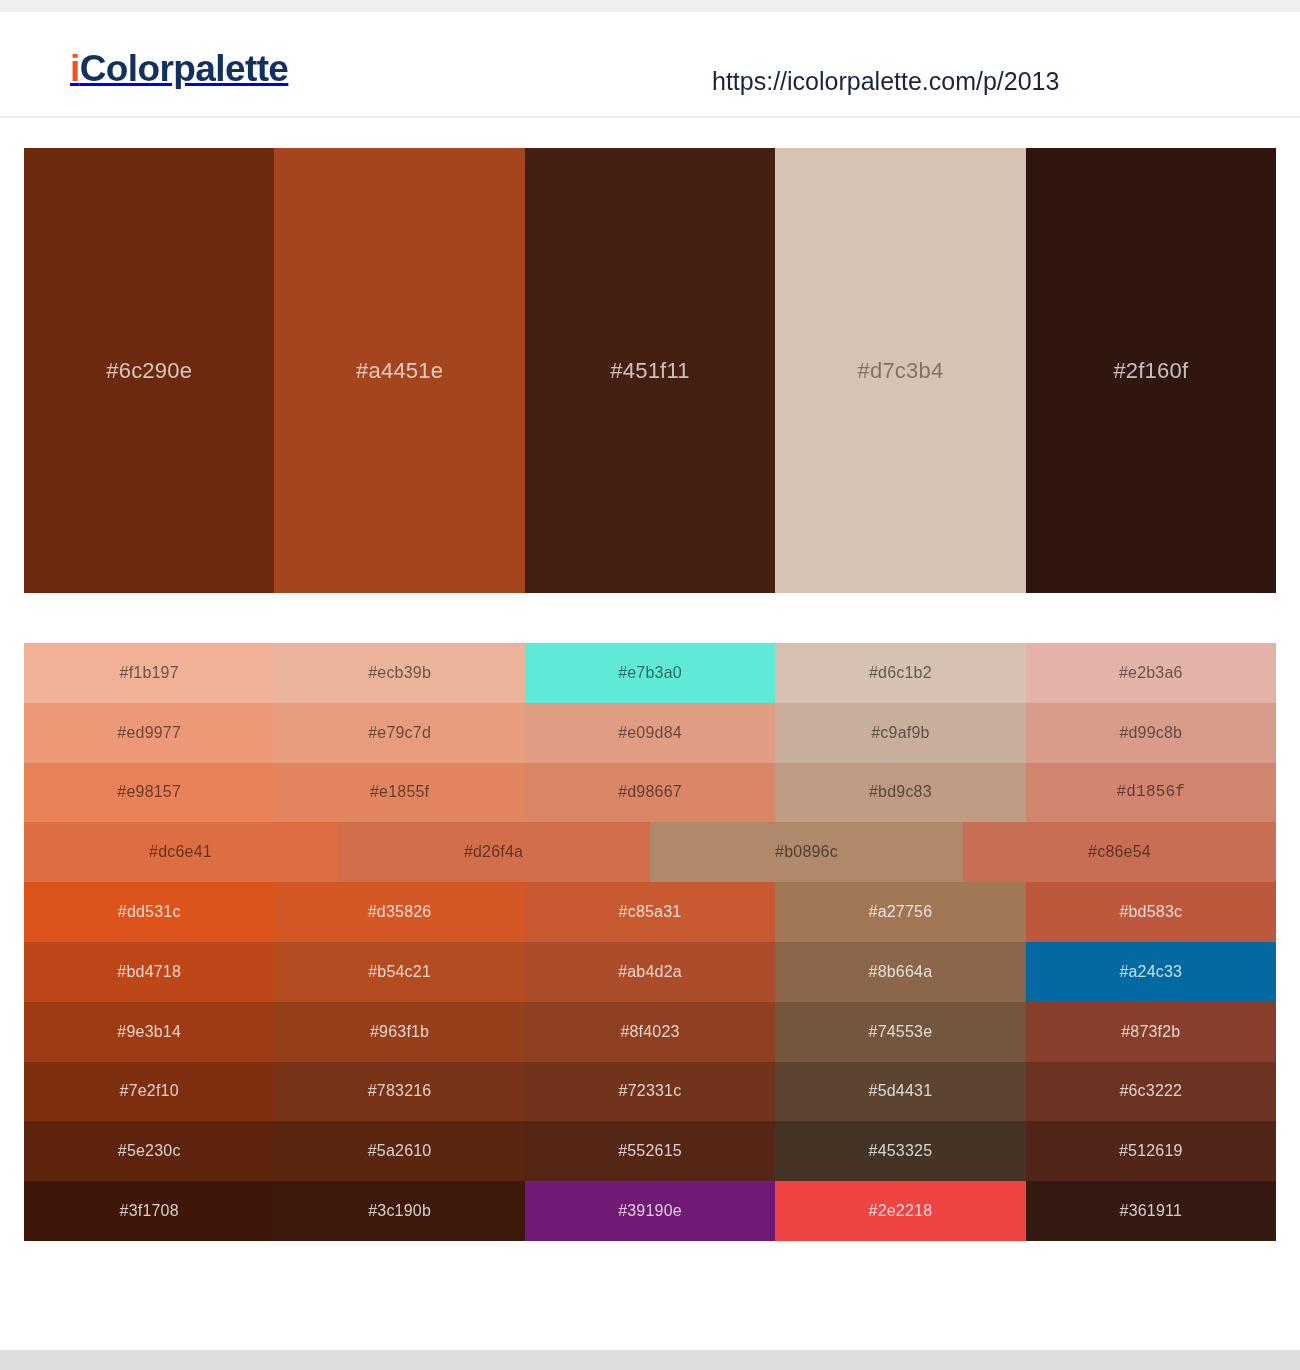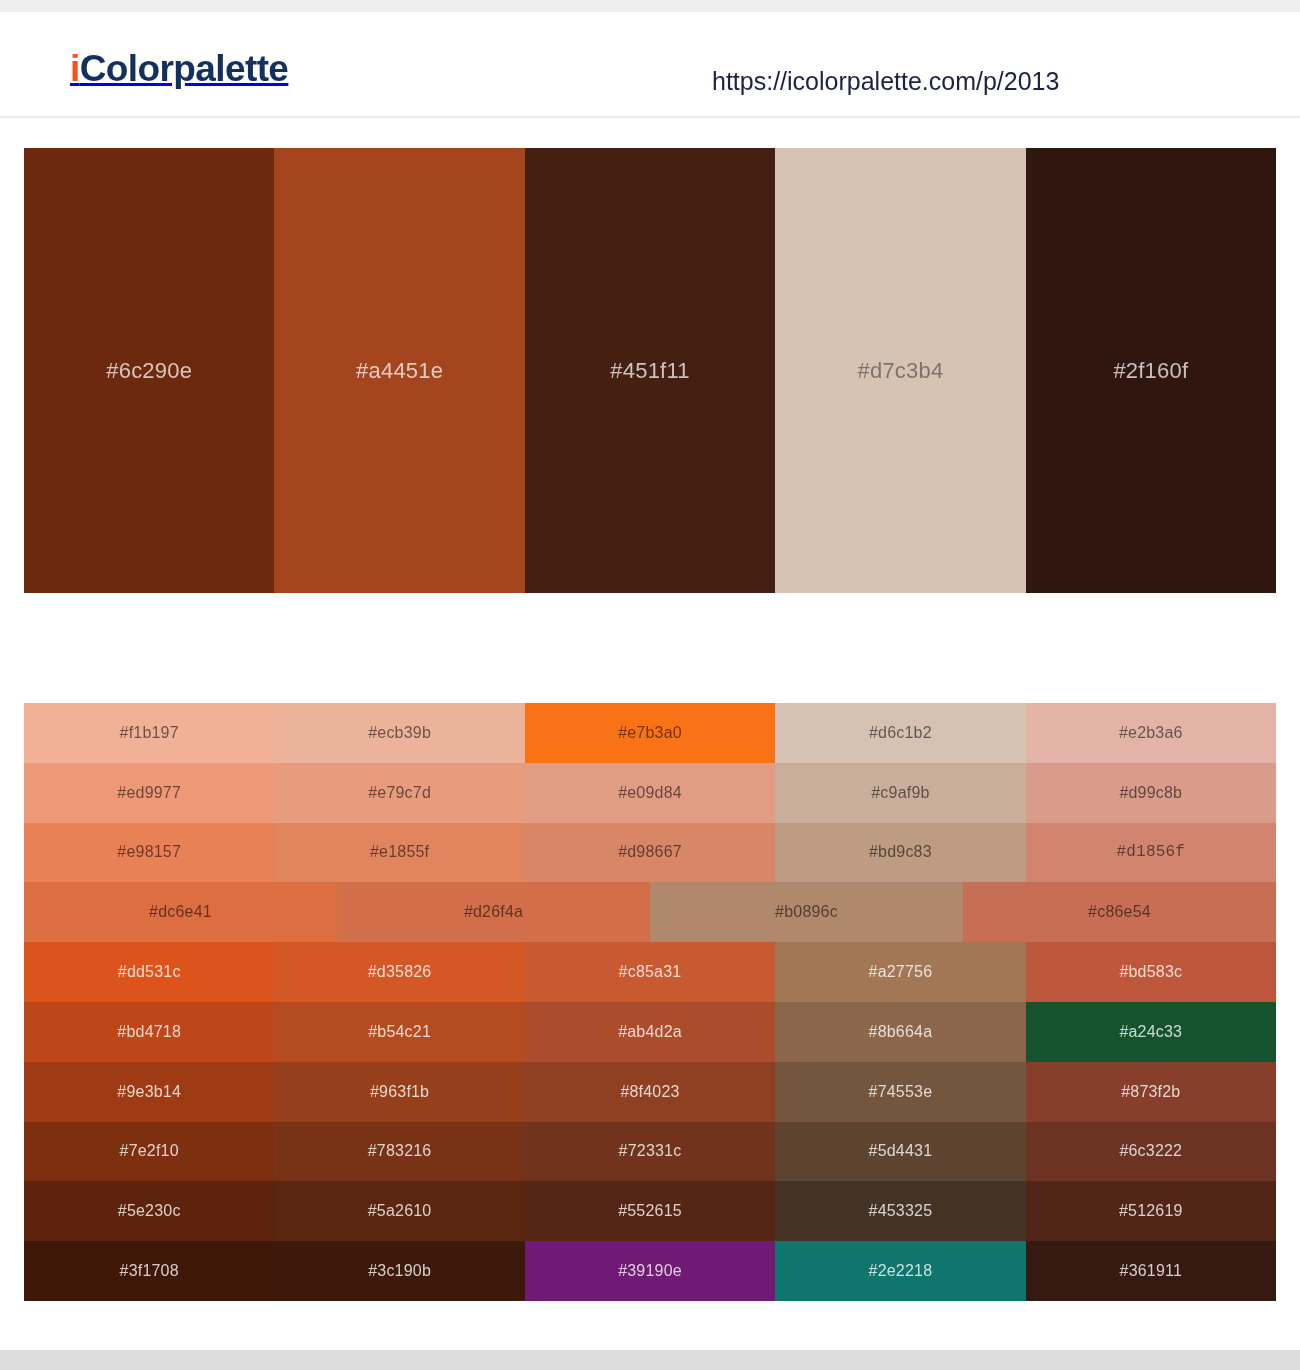--- a/index.html
+++ b/index.html
@@ -90,21 +90,21 @@
   }
 
   .swatch.light .swatch-label {
     color: rgba(0,0,0,0.42);
   }
 
   
   .shade-grid {
     position: absolute;
     left: 24px;
-    top: 703px;
+    top: 643px;
     width: 1252px;
     height: 598px;
     display: flex;
     flex-direction: column;
   }
 
   .shade-row {
     flex: 1 1 0;
     display: flex;
   }
@@ -171,21 +171,21 @@
     </div>
 
   <div class="shade-grid">
       <div class="shade-row">
         <div class="shade-cell light" style="background: rgb(241, 177, 151);">
           <span class="shade-label">#f1b197</span>
         </div>
         <div class="shade-cell light" style="background: rgb(236, 179, 155);">
           <span class="shade-label">#ecb39b</span>
         </div>
-        <div class="shade-cell light" style="background: #f97316;">
+        <div class="shade-cell light" style="background: #5eead4;">
           <span class="shade-label">#e7b3a0</span>
         </div>
         <div class="shade-cell light" style="background: rgb(214, 193, 178);">
           <span class="shade-label">#d6c1b2</span>
         </div>
         <div class="shade-cell light" style="background: rgb(226, 179, 166);">
           <span class="shade-label">#e2b3a6</span>
         </div>
       </div>
       <div class="shade-row">
@@ -259,21 +259,21 @@
         </div>
         <div class="shade-cell" style="background: rgb(181, 76, 33);">
           <span class="shade-label">#b54c21</span>
         </div>
         <div class="shade-cell" style="background: rgb(171, 77, 42);">
           <span class="shade-label">#ab4d2a</span>
         </div>
         <div class="shade-cell" style="background: rgb(139, 102, 74);">
           <span class="shade-label">#8b664a</span>
         </div>
-        <div class="shade-cell" style="background: #14532d;">
+        <div class="shade-cell" style="background: #0369a1;">
           <span class="shade-label">#a24c33</span>
         </div>
       </div>
       <div class="shade-row">
         <div class="shade-cell" style="background: rgb(158, 59, 20);">
           <span class="shade-label">#9e3b14</span>
         </div>
         <div class="shade-cell" style="background: rgb(150, 63, 27);">
           <span class="shade-label">#963f1b</span>
         </div>
@@ -324,21 +324,21 @@
       <div class="shade-row">
         <div class="shade-cell" style="background: rgb(63, 23, 8);">
           <span class="shade-label">#3f1708</span>
         </div>
         <div class="shade-cell" style="background: rgb(60, 25, 11);">
           <span class="shade-label">#3c190b</span>
         </div>
         <div class="shade-cell" style="background: #701a75;">
           <span class="shade-label">#39190e</span>
         </div>
-        <div class="shade-cell" style="background: #0f766e;">
+        <div class="shade-cell" style="background: #ef4444;">
           <span class="shade-label">#2e2218</span>
         </div>
         <div class="shade-cell" style="background: rgb(54, 25, 17);">
           <span class="shade-label">#361911</span>
         </div>
       </div>
     </div>
 
   <div class="bottom-strip"></div>
 

